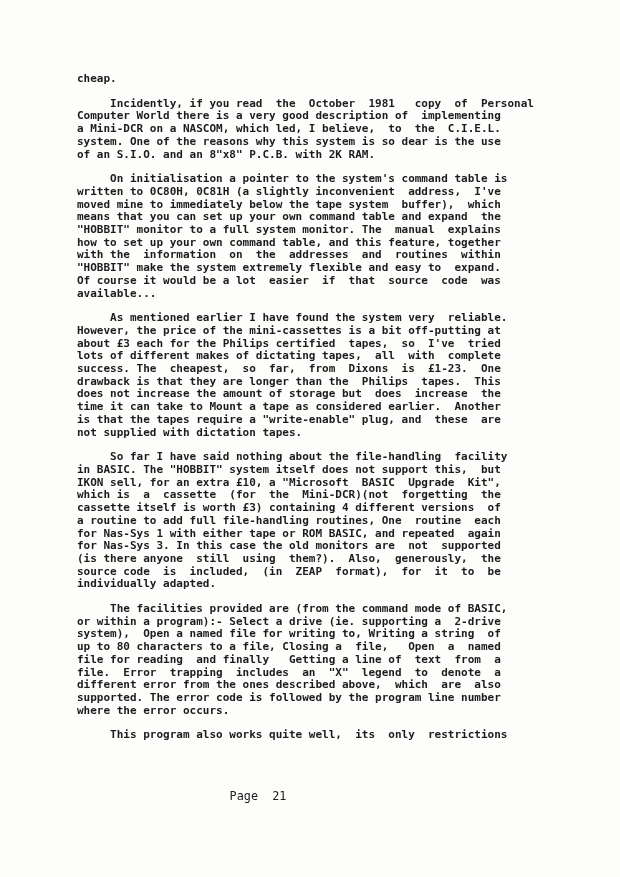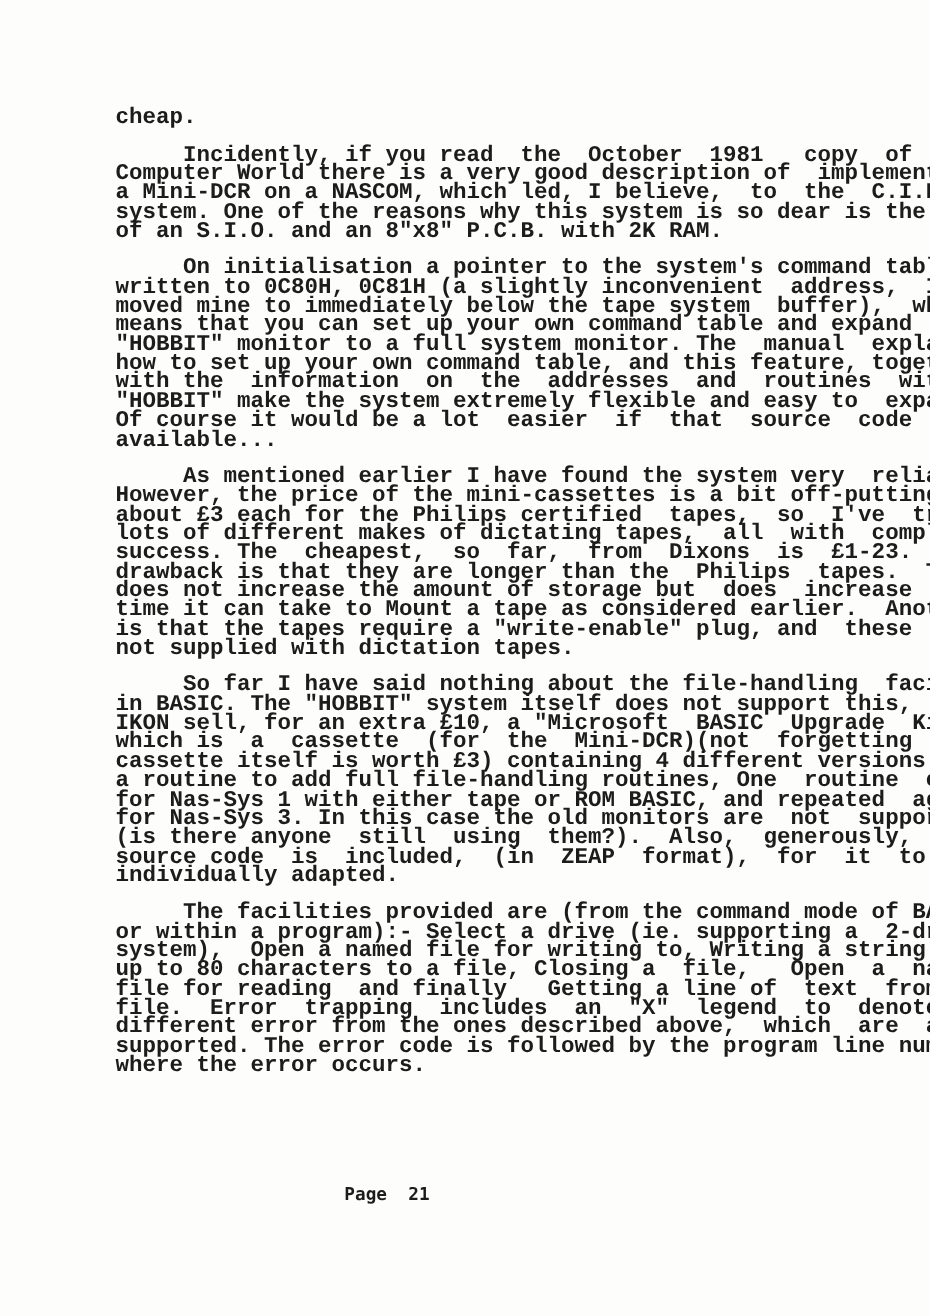--- a/index.html
+++ b/index.html
@@ -17,37 +17,36 @@
     color: #1c1c1c;
   }
   .text-col {
     position: absolute;
     left: 77px;
     top: 73px;
     width: 475px;
   }
   .para {
     white-space: pre;
-    font-size: 15px;
+    font-size: 11px;
     line-height: 12.7px;
     font-weight: bold;
     letter-spacing: 0;
     margin: 0 0 12px 0;
     color: #1c1c1c;
-    font-family: Liberation Mono, monospace;
   }
   .footer {
     position: absolute;
     left: 0;
     top: 789px;
     width: 516px;
     text-align: center;
     white-space: pre;
     font-size: 11.8px;
-    font-weight: bold;
+    font-weight: normal;
     color: #1c1c1c;
   }
 </style>
 </head>
 <body>
 
 <div class="sheet">
   <div class="text-col">
     <div class="para">cheap.</div>
     <div class="para">     Incidently, if you read  the  October  1981   copy  of  Personal
@@ -88,15 +87,16 @@
 individually adapted.</div>
     <div class="para">     The facilities provided are (from the command mode of BASIC,
 or within a program):- Select a drive (ie. supporting a  2-drive
 system),  Open a named file for writing to, Writing a string  of
 up to 80 characters to a file, Closing a  file,   Open  a  named
 file for reading  and finally   Getting a line of  text  from  a
 file.  Error  trapping  includes  an  "X"  legend  to  denote  a
 different error from the ones described above,  which  are  also
 supported. The error code is followed by the program line number
 where the error occurs.</div>
+    <div class="para">     This program also works quite well,  its  only  restrictions</div>
   </div>
   <div class="footer">Page  21</div>
 </div>
 
 </body></html>

